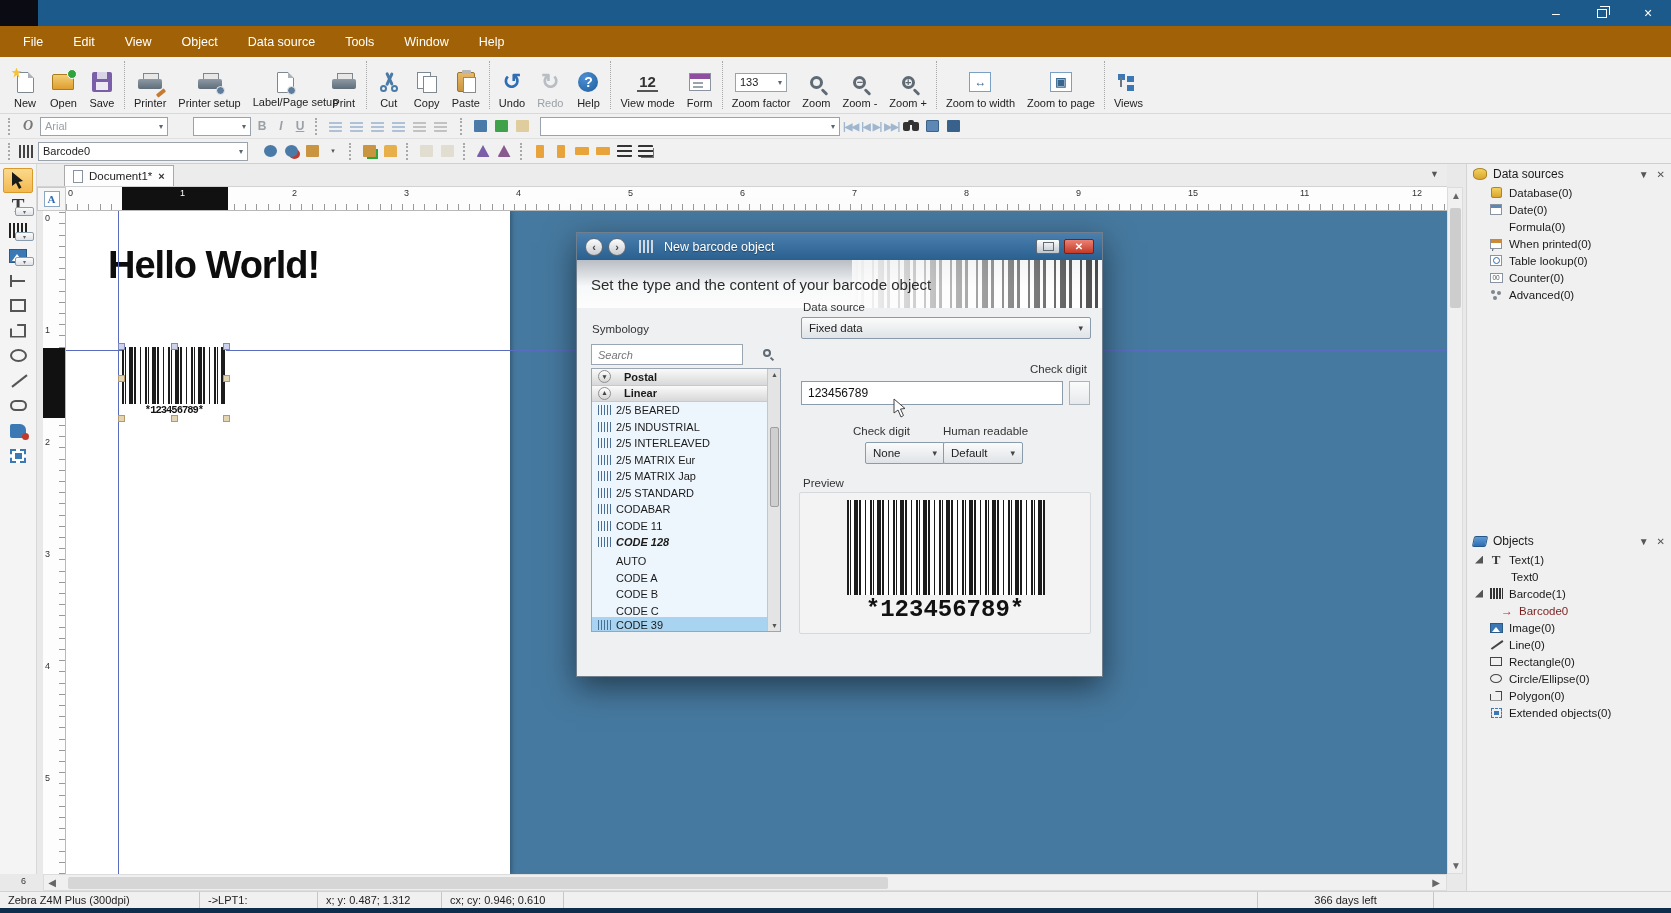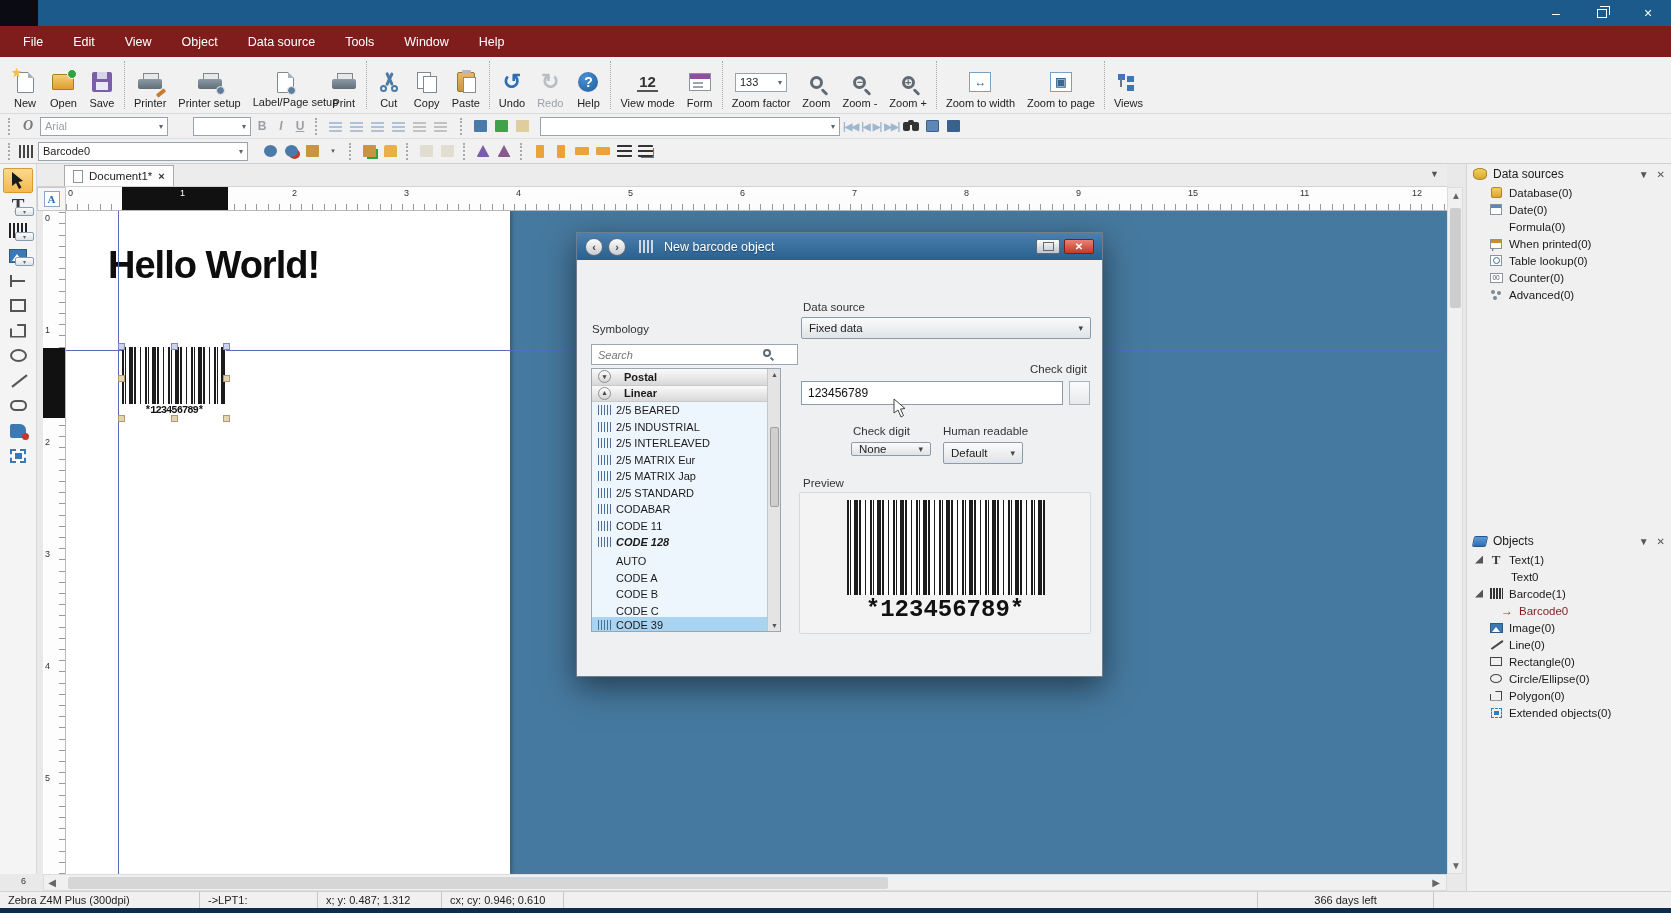--- a/index.html
+++ b/index.html
@@ -9,21 +9,21 @@
 
   
   #titlebar { left:0; top:0; width:1671px; height:26px; background:#1d5a8c; display:flex; align-items:center; }
   #appicon-block { width:38px; height:26px; background:#0b0b14; }
   #title-text { position:absolute; left:0; right:0; text-align:center; color:#e8eef4; font-size:12px; letter-spacing:.5px; }
   #win-controls { margin-left:auto; display:flex; height:100%; z-index:2; }
   .winbtn { width:46px; height:100%; display:flex; align-items:center; justify-content:center; color:#fff; font-size:14px; }
   .winbtn .restore-glyph { width:10px; height:9px; border:1.5px solid #fff; position:relative; }
   .winbtn .restore-glyph::before { content:""; position:absolute; left:2px; top:-4px; width:9px; height:8px; border:1.5px solid #fff; border-bottom:none; border-left:none; }
 
-  #menubar { left:0; top:26px; width:1671px; height:31px; background:#7f1d1d; display:flex; align-items:center; padding-left:8px; }
+  #menubar { left:0; top:26px; width:1671px; height:31px; background:#a16207; display:flex; align-items:center; padding-left:8px; }
   .menu-item { color:#fff; font-size:12.5px; padding:6px 15px; }
 
   
   #toolbar-main { left:0; top:57px; width:1671px; height:57px; background:#f1f1f1; border-bottom:1px solid #d9d9d9; display:flex; align-items:stretch; padding-left:6px; }
   .tsep { border-left:1px dotted #a8a8a8; margin:4px 3px; }
   .tbtn { display:flex; flex-direction:column; align-items:center; justify-content:flex-end; padding:3px 6px 4px; font-size:11px; color:#222; white-space:nowrap; }
   .tbtn .ti { height:26px; display:flex; align-items:center; justify-content:center; min-width:26px; margin-bottom:2px; }
   .tbtn.disabled { color:#9aa0a6; }
   .lbl2 { text-align:center; line-height:1.05; }
 
@@ -194,21 +194,21 @@
   .dlg-max { width:24px; height:15px; background:linear-gradient(#fdfdfd,#bfc6cd); border:1px solid #5f6a74; border-radius:2px; display:flex; align-items:center; justify-content:center; }
   .dlg-max::after { content:""; width:9px; height:7px; border:1.5px solid #5f6a74; }
   .dlg-close { width:30px; height:15px; background:linear-gradient(#ec8173,#c23a28); border:1px solid #7e1d10; border-radius:2px; color:#fff; font-weight:bold; font-size:10px; display:flex; align-items:center; justify-content:center; }
   #dlg-header { height:48px; background:linear-gradient(#b9bec4,#f7f8f9 55%,#fdfdfd); display:flex; align-items:center; padding-left:14px; position:relative; overflow:hidden; }
   #dlg-header-text { font-size:15px; color:#2b2b2b; z-index:1; }
   #hdr-bars { position:absolute; right:0; top:0; width:250px; height:48px; background:repeating-linear-gradient(90deg,#2e2e2e 0 6px,#fff 6px 9px,#2e2e2e 9px 12px,#fff 12px 20px,#2e2e2e 20px 22px,#fff 22px 26px); opacity:.85; }
   #hdr-bars::after { content:""; position:absolute; inset:0; background:linear-gradient(90deg,#fdfdfd 0%,rgba(253,253,253,.55) 45%,rgba(253,253,253,0) 100%); }
   .dlg-label { position:absolute; font-size:11.5px; color:#333; }
   .dd { position:absolute; border:1px solid #8a9cab; background:linear-gradient(#fbfbfb,#dfe3e7); display:flex; align-items:center; padding:0 7px; font-size:11.5px; color:#222; border-radius:2px; }
   .dd .arr { margin-left:auto; color:#444; font-size:9px; }
-  #sym-search { position:absolute; left:14px; top:111px; width:207px; height:21px; border:1px solid #9aa7b2; background:#fff; font-family:"Liberation Sans",sans-serif; font-size:11px; font-style:italic; padding:0 22px 0 6px; color:#555; }
+  #sym-search { position:absolute; left:14px; top:111px; width:152px; height:21px; border:1px solid #9aa7b2; background:#fff; font-family:"Liberation Sans",sans-serif; font-size:11px; font-style:italic; padding:0 22px 0 6px; color:#555; }
   #sym-search-mag { position:absolute; left:186px; top:116px; width:8px; height:8px; border:2px solid #5f6a74; border-radius:50%; }
   #sym-search-mag::after { content:""; position:absolute; width:2px; height:4px; background:#5f6a74; left:6px; top:6px; transform:rotate(-45deg); }
   #sym-list { position:absolute; left:14px; top:135px; width:190px; height:264px; border:1px solid #9aa7b2; background:#eef6fd; overflow:hidden; }
   .sym-row { height:16.5px; display:flex; align-items:center; gap:5px; padding-left:6px; font-size:11px; color:#1a1a1a; }
   .sym-group { background:linear-gradient(#fafafa,#d8d8d8); border-bottom:1px solid #c9c9c9; font-weight:bold; }
   .chev { width:13px; height:13px; border-radius:50%; background:linear-gradient(#fff,#d5d5d5); border:1px solid #8f8f8f; font-size:7px; color:#444; display:flex; align-items:center; justify-content:center; }
   .sym-ico { width:13px; height:10px; background:repeating-linear-gradient(90deg,#4a6f96 0 1.5px,transparent 1.5px 3px); flex:none; }
   .sym-sub { padding-left:24px;align-items:flex-end; }
   .sym-sel { background:#a9d4f1; }
   .bold-ital { font-weight:bold; font-style:italic; }
@@ -785,20 +785,24 @@
   <div id="dlg-title">
     <span class="nav-circle">‹</span>
     <span class="nav-circle">›</span>
     <span class="bc-mini"></span>
     <span id="dlg-title-text">New barcode object</span>
     <span id="dlg-winbtns">
       <span class="dlg-max"></span>
       <span class="dlg-close">✕</span>
     </span>
   </div>
+  <div id="dlg-header">
+    <span id="hdr-bars"></span>
+    <span id="dlg-header-text">Set the type and the content of your barcode object</span>
+  </div>
 
   <span class="dlg-label" style="left:15px;top:90px">Symbology</span>
   <input id="sym-search" placeholder="Search" style="">
   <span id="sym-search-mag"></span>
   <div id="sym-list">
     <div class="sym-row sym-group">
         <span class="chev">▾</span>
         <span style="padding-left:8px">Postal</span>
       </div>
     <div class="sym-row sym-group">
@@ -868,21 +872,21 @@
   <div class="dd" style="left:224px;top:84px;width:290px;height:22px">
       <span>Fixed data</span>
       <span class="arr">▾</span>
     </div>
   <span class="dlg-label" style="left:226px;top:147px">Barcode data</span>
   <span class="dlg-label" style="left:453px;top:130px">Check digit</span>
   <input id="dlg-input" value="123456789" style="">
   <div id="check-box"></div>
   <span class="dlg-label" style="left:276px;top:192px">Check digit</span>
   <span class="dlg-label" style="left:366px;top:192px">Human readable</span>
-  <div class="dd" style="left:274px;top:209px;width:80px;height:14px">
+  <div class="dd" style="left:288px;top:209px;width:80px;height:22px">
       <span>None</span>
       <span class="arr">▾</span>
     </div>
   <div class="dd" style="left:366px;top:209px;width:80px;height:22px">
       <span>Default</span>
       <span class="arr">▾</span>
     </div>
   <span class="dlg-label" style="left:226px;top:244px">Preview</span>
   <div id="dlg-preview">
     <div class="bc-bars bars"></div>

